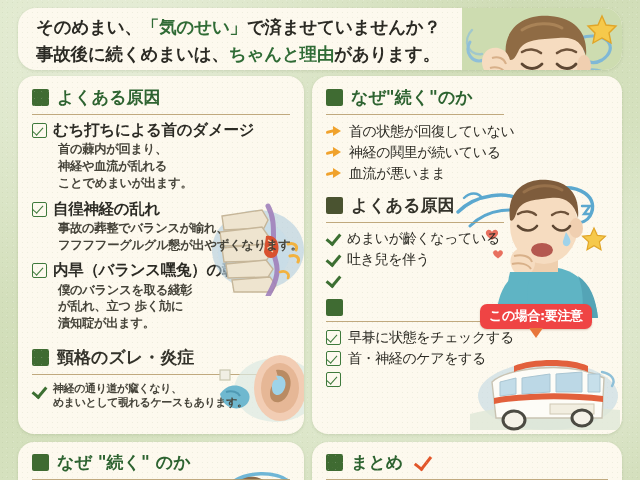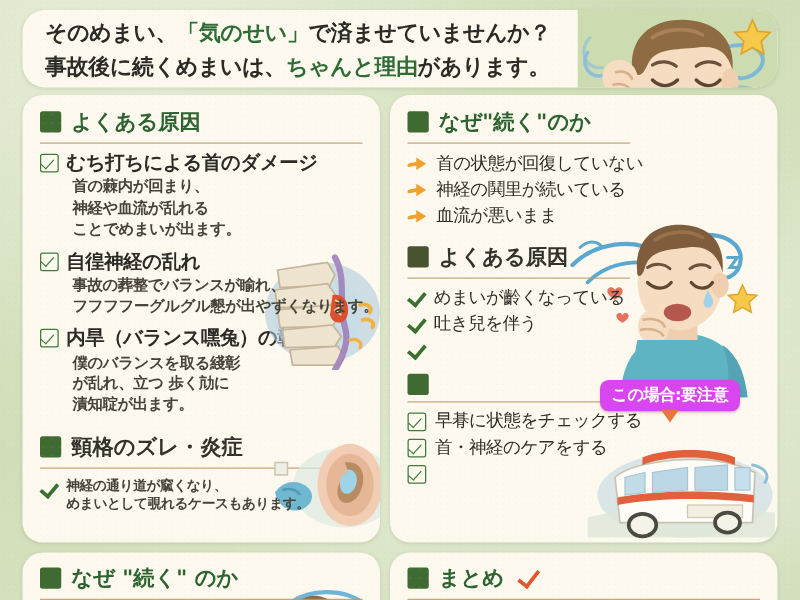--- a/index.html
+++ b/index.html
@@ -210,21 +210,21 @@
     width: 7px; height: 14px;
     border: solid #e2562a;
     border-width: 0 3.2px 3.2px 0;
     transform: rotate(38deg);
   }
 
   
   #badge {
     position: absolute;
     left: 168px; top: 228px;
-    background: #d946ef;
+    background: #ef4444;
     border-radius: 7px;
     padding: 3px 9px 4px 9px;
     box-shadow: 0 1px 2px rgba(120,60,20,.25);
     z-index: 6;
   }
   #badge .btxt {
     color: #fff;
     font-size: 13px;
     font-weight: bold;
     letter-spacing: -0.4px;

